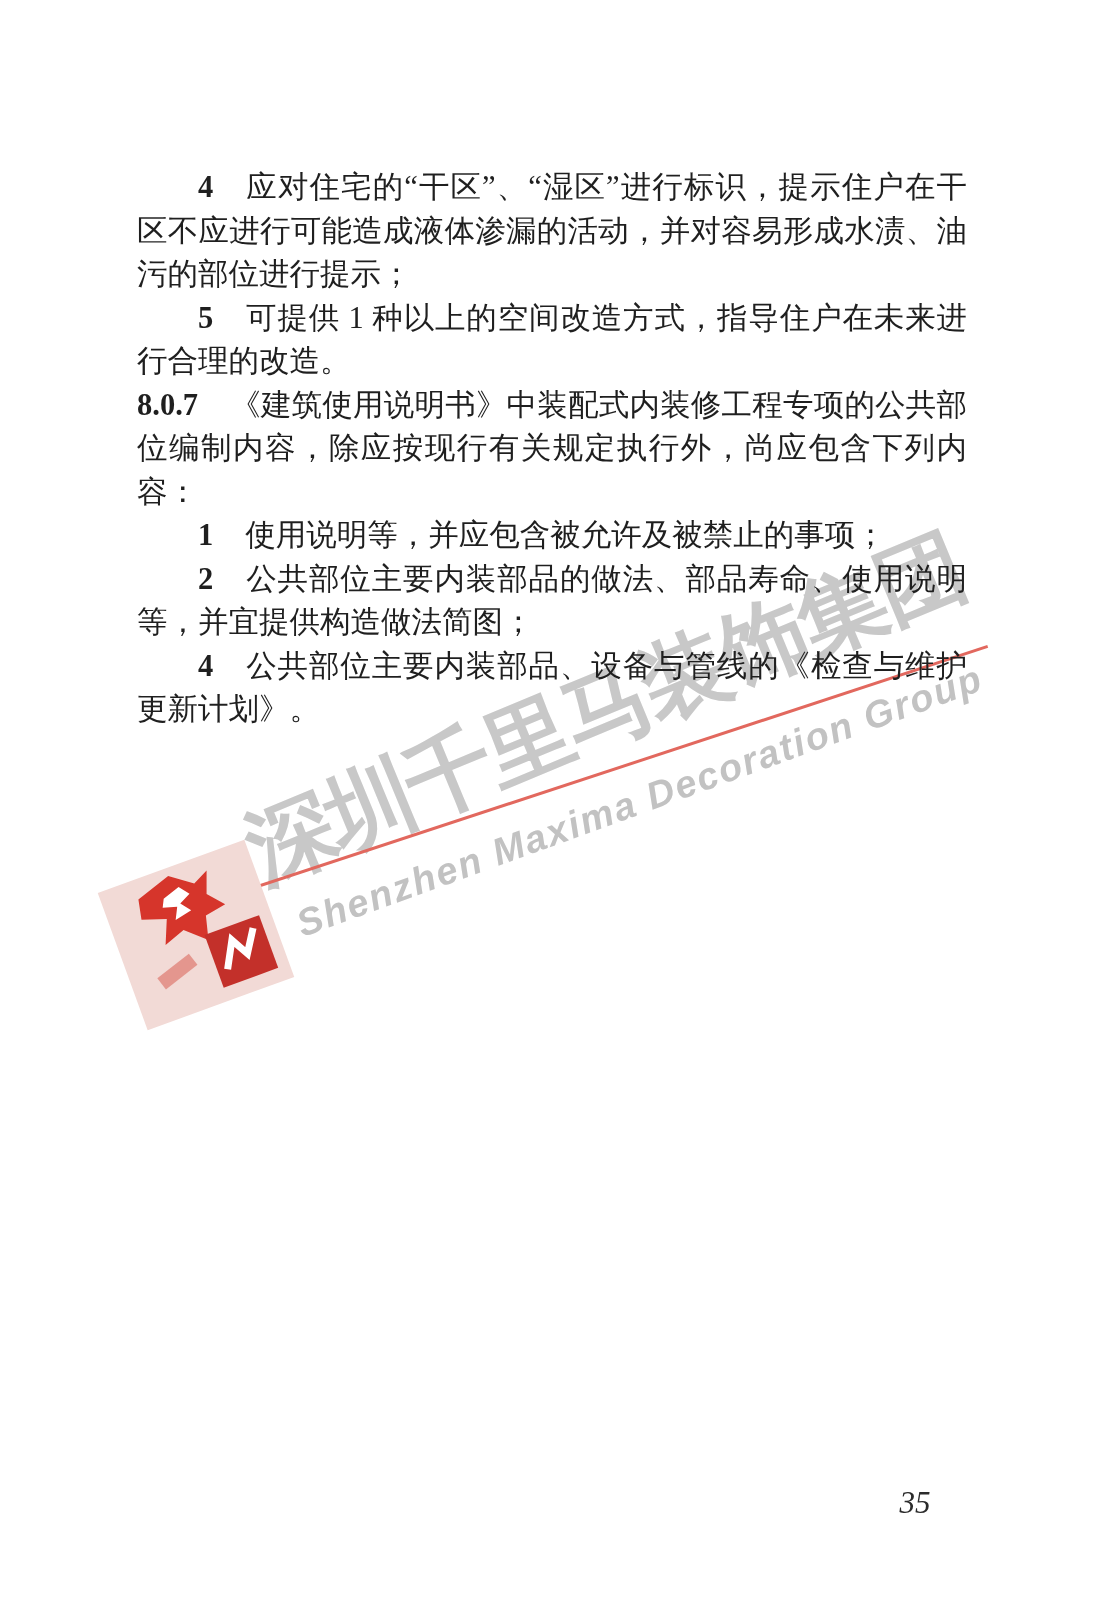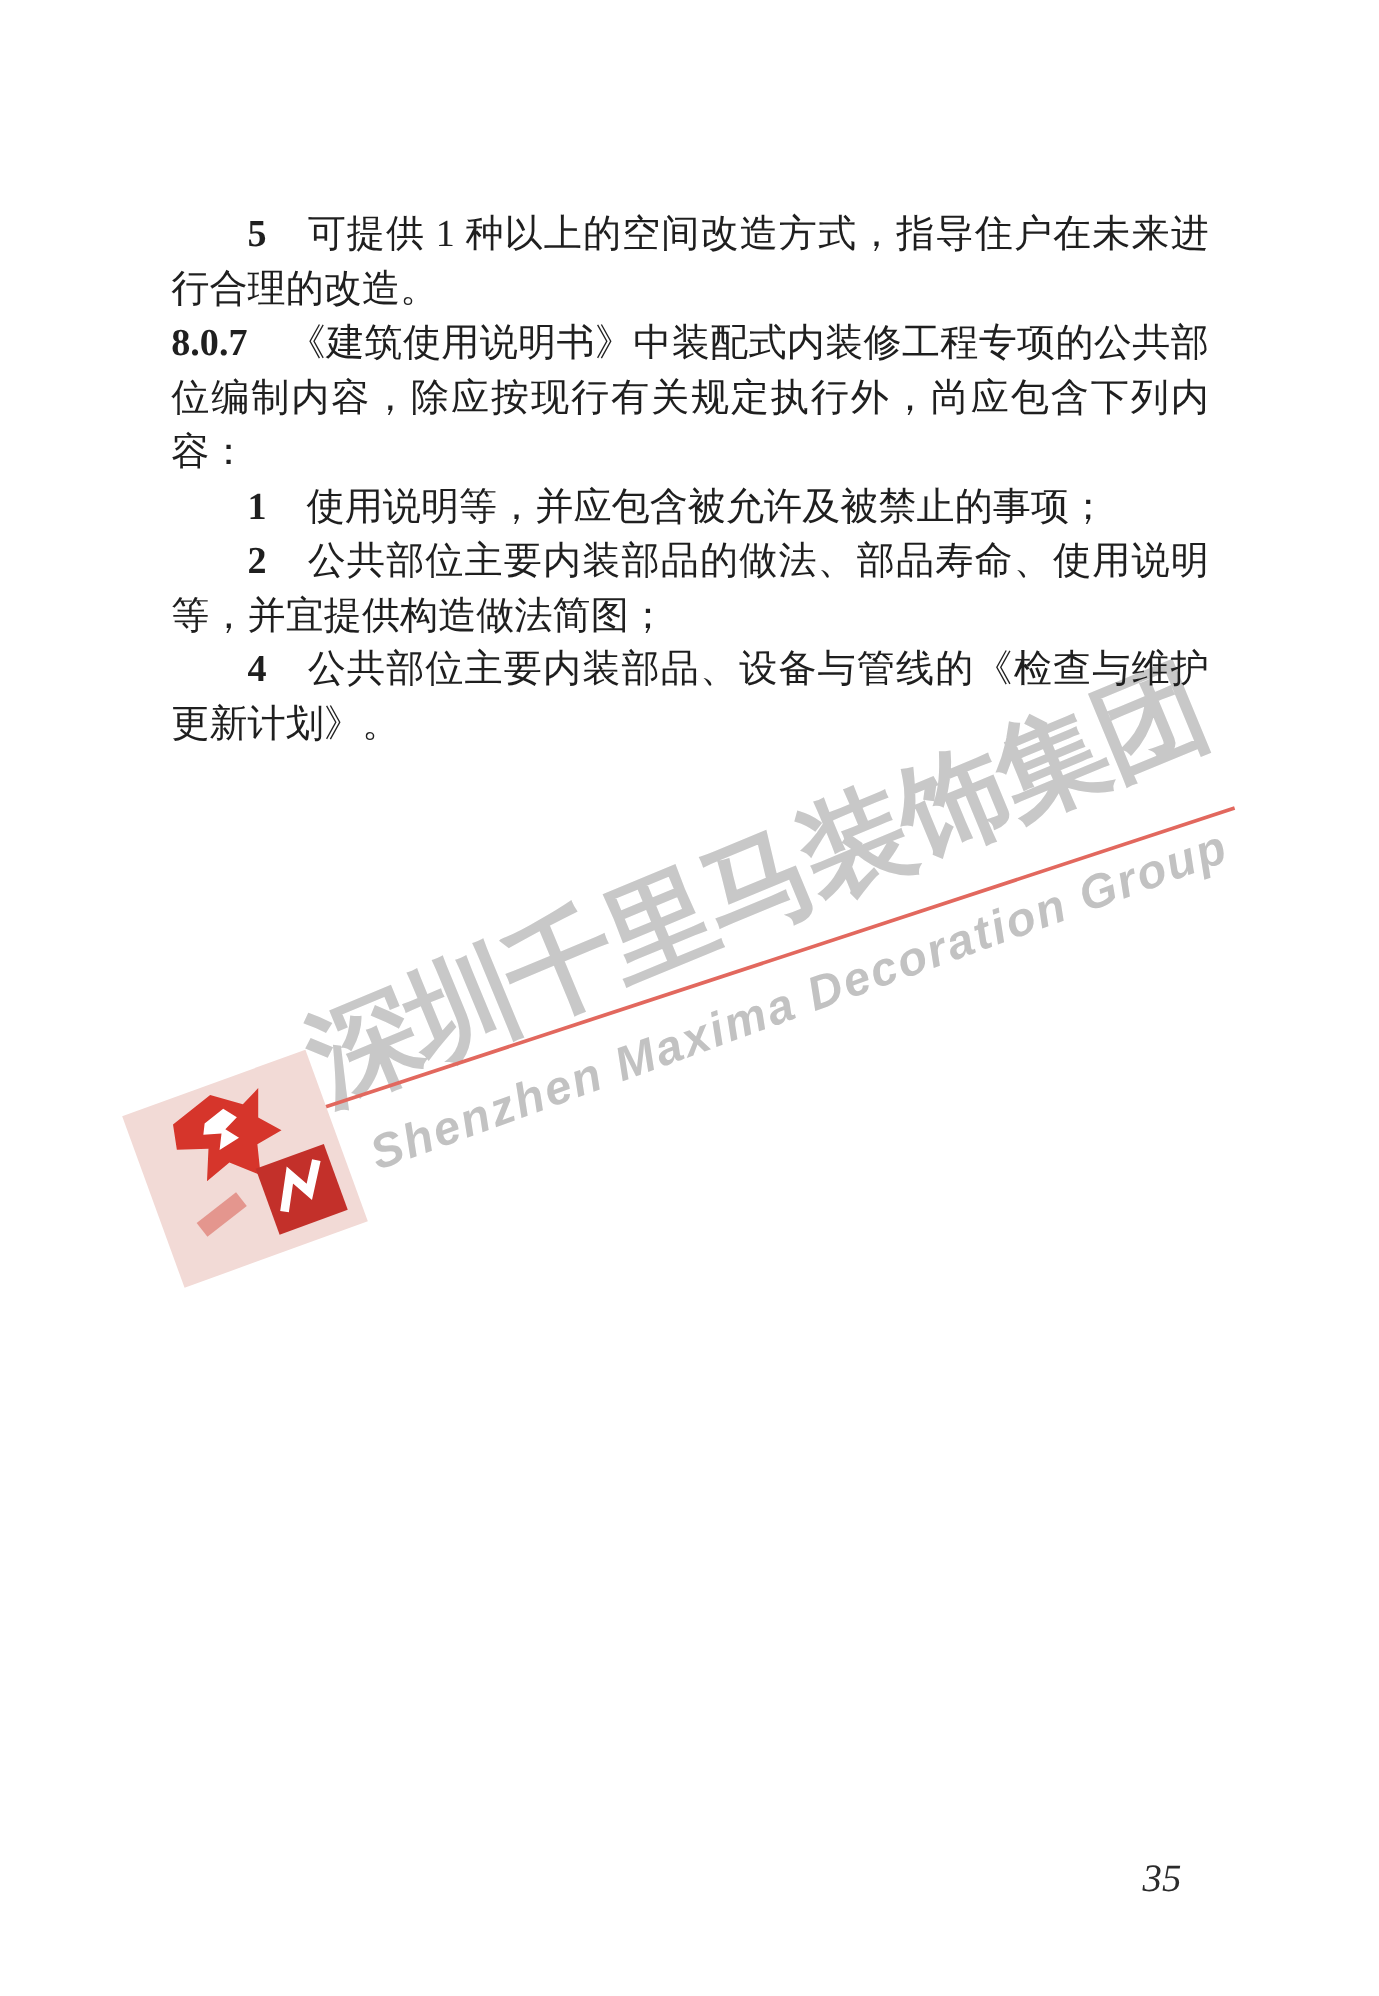--- a/index.html
+++ b/index.html
@@ -71,21 +71,21 @@
   .num { font-weight: bold; margin-right: 1.05em; }
 
   .page-number {
     position: absolute;
     left: 885px; top: 1485px;
     width: 60px;
     z-index: 2;
     font-style: italic;
     font-size: 31px;
     color: #2b2b2b;
-    text-align: right;
+    text-align: center;
   }
 </style>
 </head>
 <body>
 
 <div class="wm-layer">
   <div class="wm-cn">深圳千里马装饰集团</div>
   <div class="wm-en">Shenzhen Maxima Decoration Group</div>
   <div class="wm-line"></div>
   <div class="wm-logo">
@@ -98,20 +98,21 @@
 
       <rect x="88" y="78" width="58" height="56" fill="#c3302a"></rect>
       <polyline points="98,118 112,92 122,110 136,88" fill="none" stroke="#ffffff" stroke-width="7"></polyline>
 
       <rect x="30" y="96" width="40" height="14" fill="#e4968e" transform="rotate(-18 50 103)"></rect>
     </svg>
   </div>
 </div>
 
 <div class="page-content">
+  <p class="para indent"><span class="num">4</span><span>应对住宅的“干区”、“湿区”进行标识，提示住户在干区不应进行可能造成液体渗漏的活动，并对容易形成水渍、油污的部位进行提示；</span></p>
   <p class="para indent"><span class="num">5</span><span>可提供 1 种以上的空间改造方式，指导住户在未来进行合理的改造。</span></p>
   <p class="para"><span class="num">8.0.7</span><span>《建筑使用说明书》中装配式内装修工程专项的公共部位编制内容，除应按现行有关规定执行外，尚应包含下列内容：</span></p>
   <p class="para indent"><span class="num">1</span><span>使用说明等，并应包含被允许及被禁止的事项；</span></p>
   <p class="para indent"><span class="num">2</span><span>公共部位主要内装部品的做法、部品寿命、使用说明等，并宜提供构造做法简图；</span></p>
   <p class="para indent"><span class="num">4</span><span>公共部位主要内装部品、设备与管线的《检查与维护更新计划》。</span></p>
 </div>
 
 <div class="page-number">35</div>
 
 </body></html>

